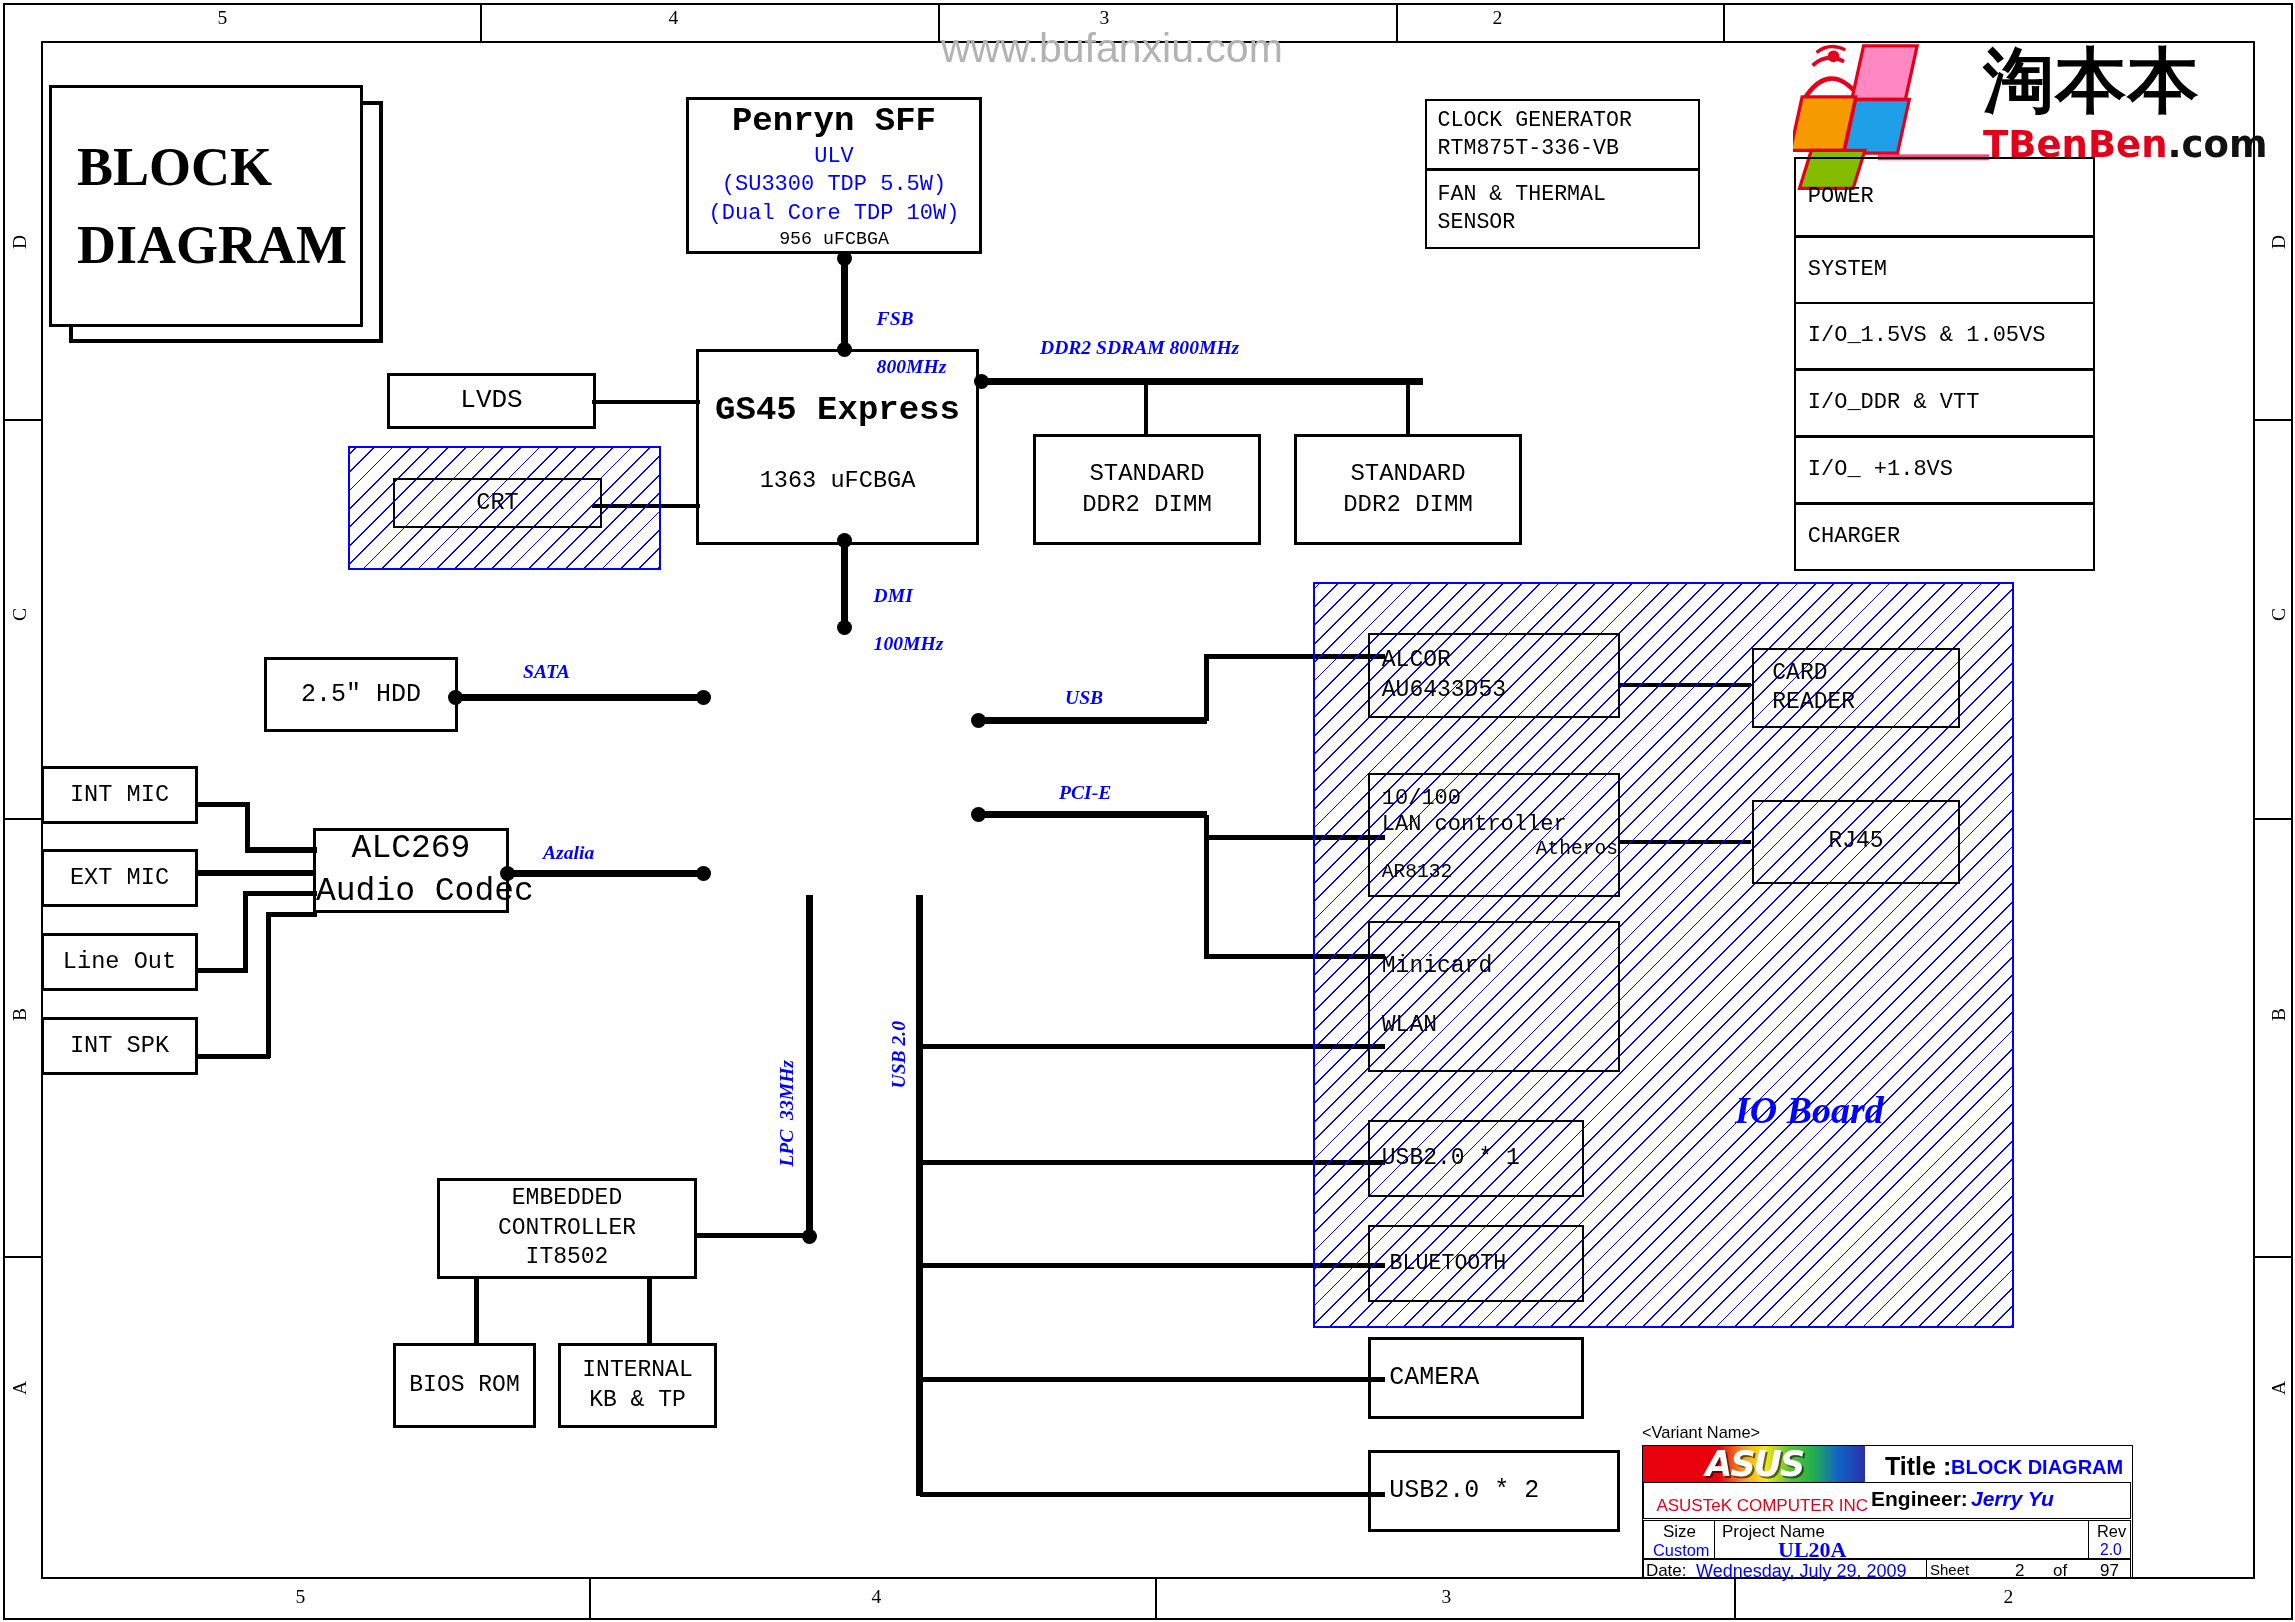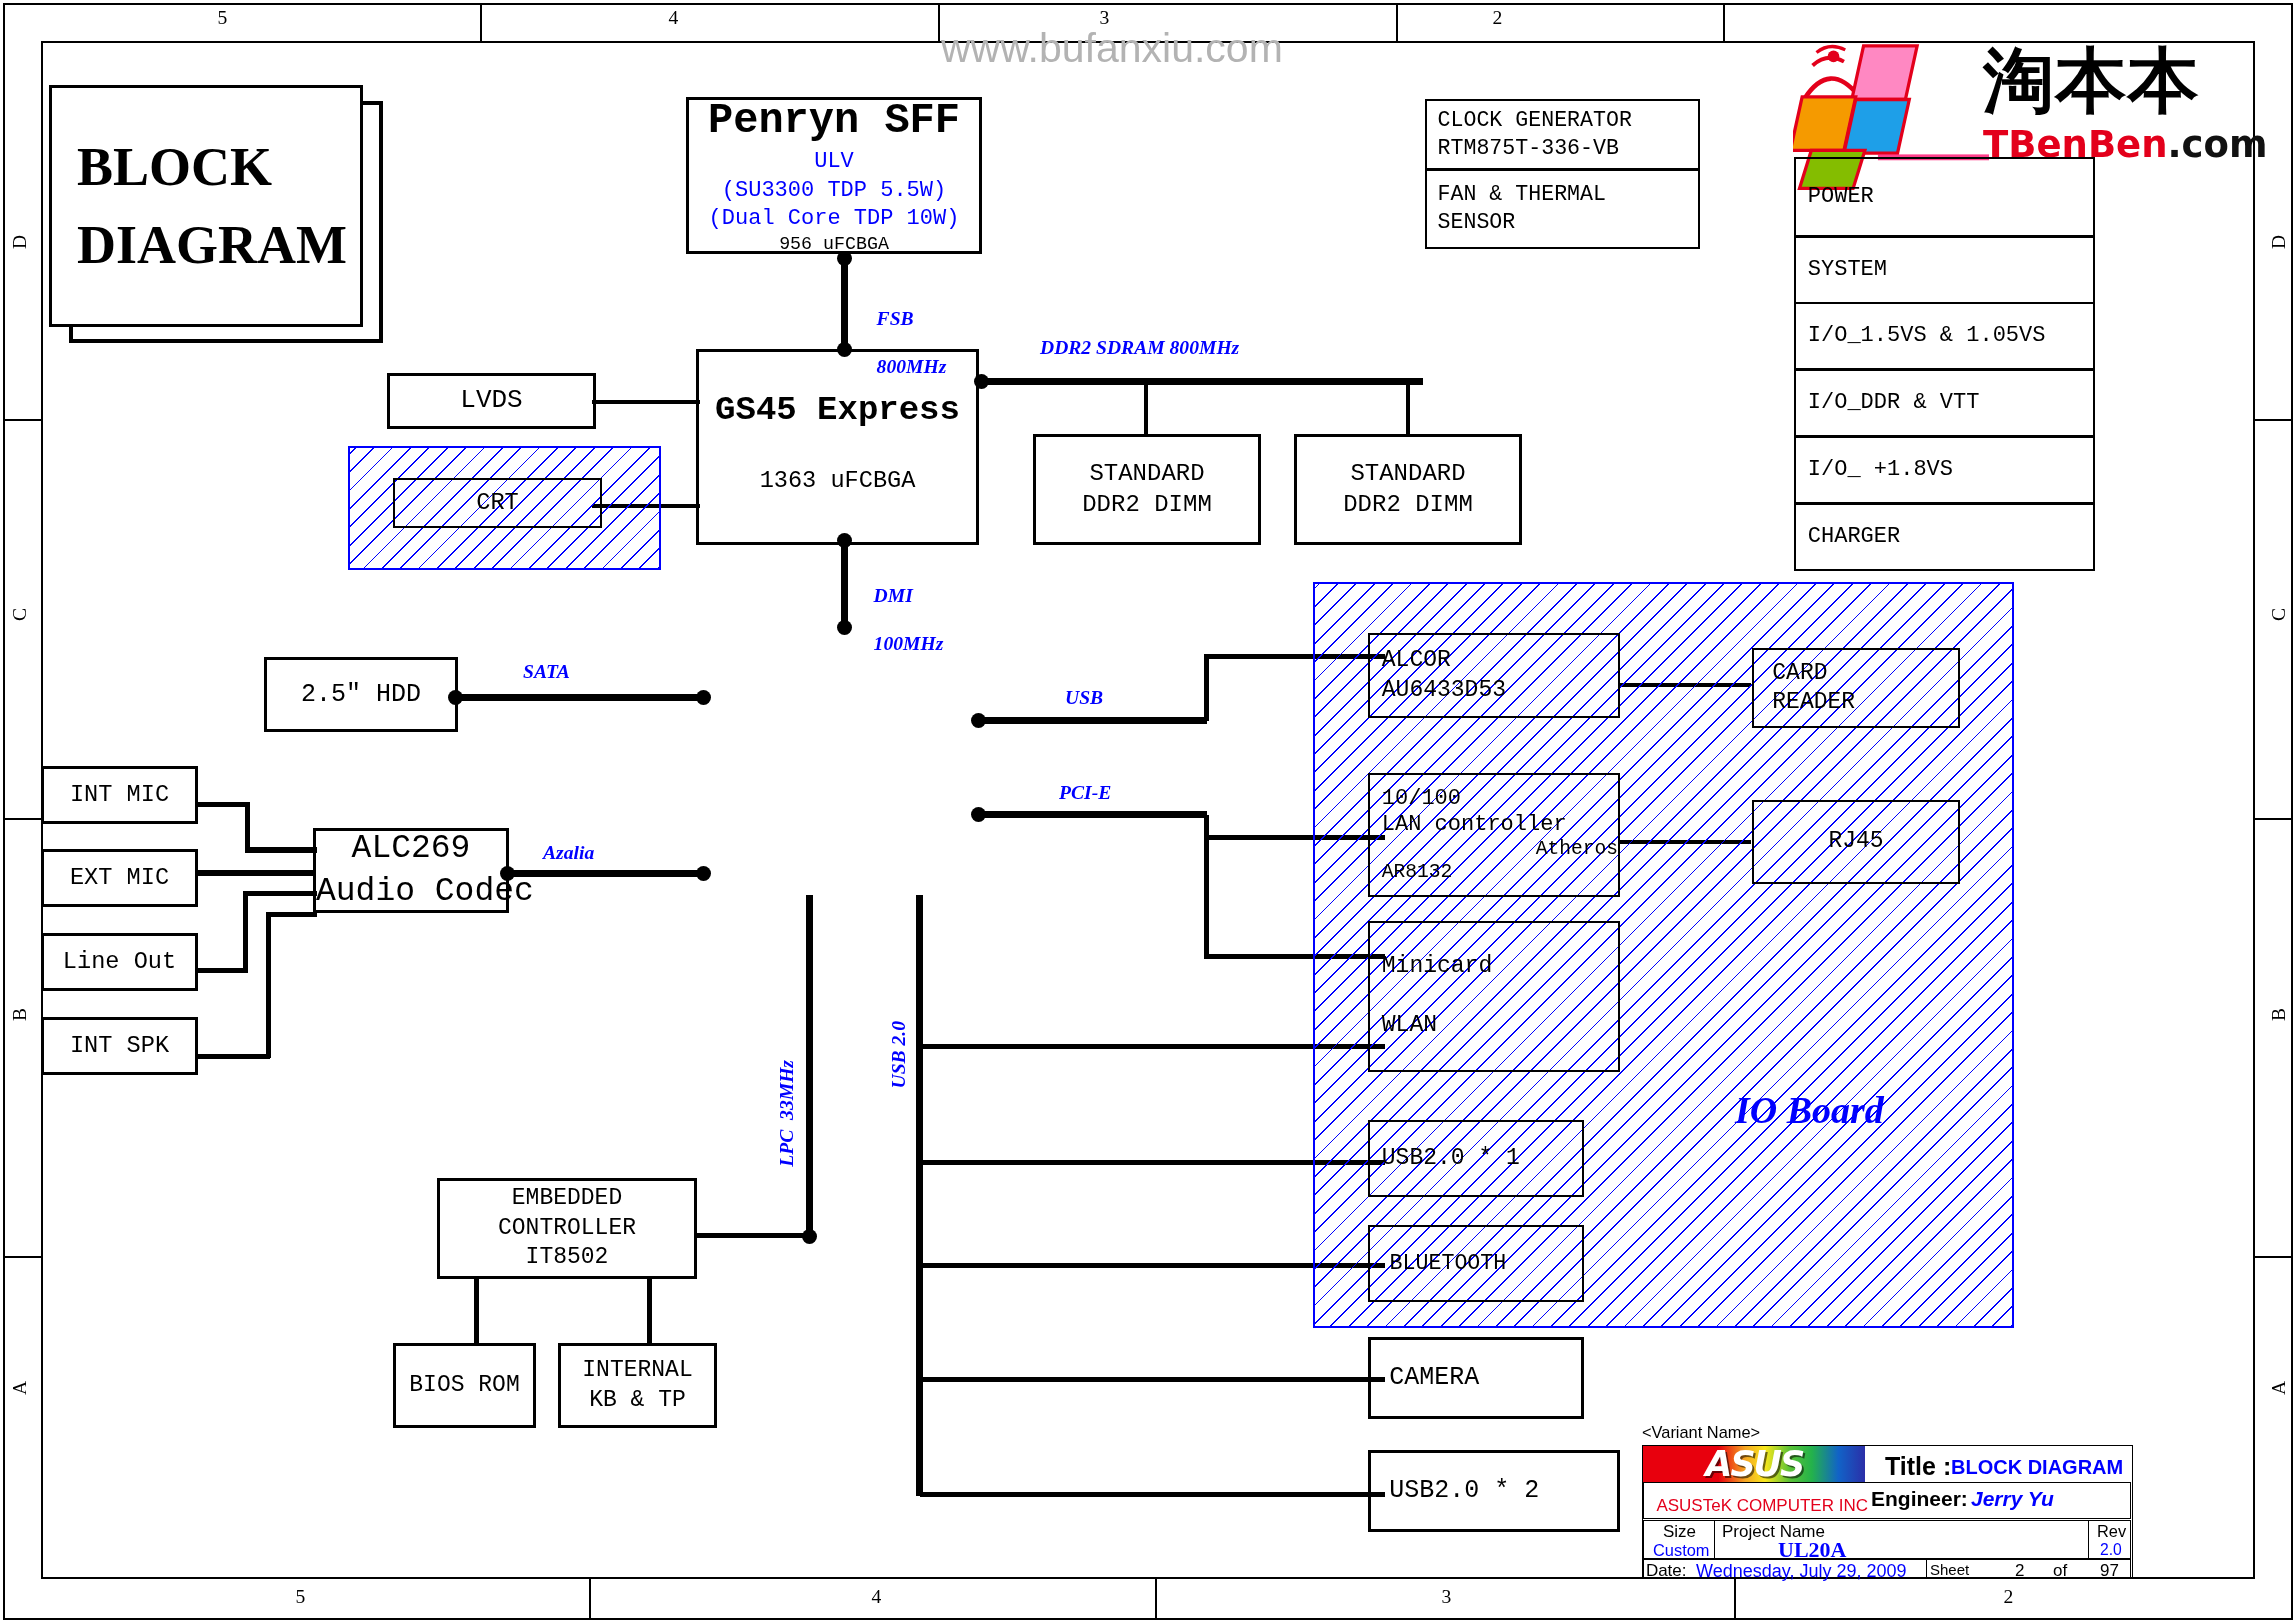--- a/index.html
+++ b/index.html
@@ -228,21 +228,21 @@
   <div class="w" style="left:920px;top:1377px;width:465px;height:4.6px;"></div>
   <div class="w" style="left:920px;top:1492px;width:465px;height:4.6px;"></div>
 
   <div class="w" style="left:474px;top:1277px;width:4.6px;height:68px;"></div>
   <div class="w" style="left:647px;top:1277px;width:4.6px;height:68px;"></div>
 
   <div class="w" style="left:1620px;top:683px;width:131px;height:3.9px;"></div>
   <div class="w" style="left:1620px;top:840px;width:131px;height:3.9px;"></div>
 
   <div class="blk c" style="left:686px;top:97px;width:296px;height:157px;font-size:31px;">
-    <span class="ln bold" style="font-weight:bold;font-size:42px;">Penryn SFF</span>
+    <span class="ln bold" style="font-weight:bold;font-size:34px;">Penryn SFF</span>
     <span class="ln blue" style="font-size:22px;color:#0000ff;">ULV</span>
     <span class="ln blue" style="font-size:22px;color:#0000ff;">(SU3300 TDP 5.5W)</span>
     <span class="ln blue" style="font-size:22px;color:#0000ff;">(Dual Core TDP 10W)</span>
     <span class="ln" style="font-size:18.3px;">956 uFCBGA</span>
   </div>
 
   <div class="blk thin l" style="left:1425px;top:99px;width:275px;height:71px;font-size:21.6px;padding-left:10.5px;">
     <span class="ln">CLOCK GENERATOR</span>
     <span class="ln">RTM875T-336-VB</span>
   </div>

